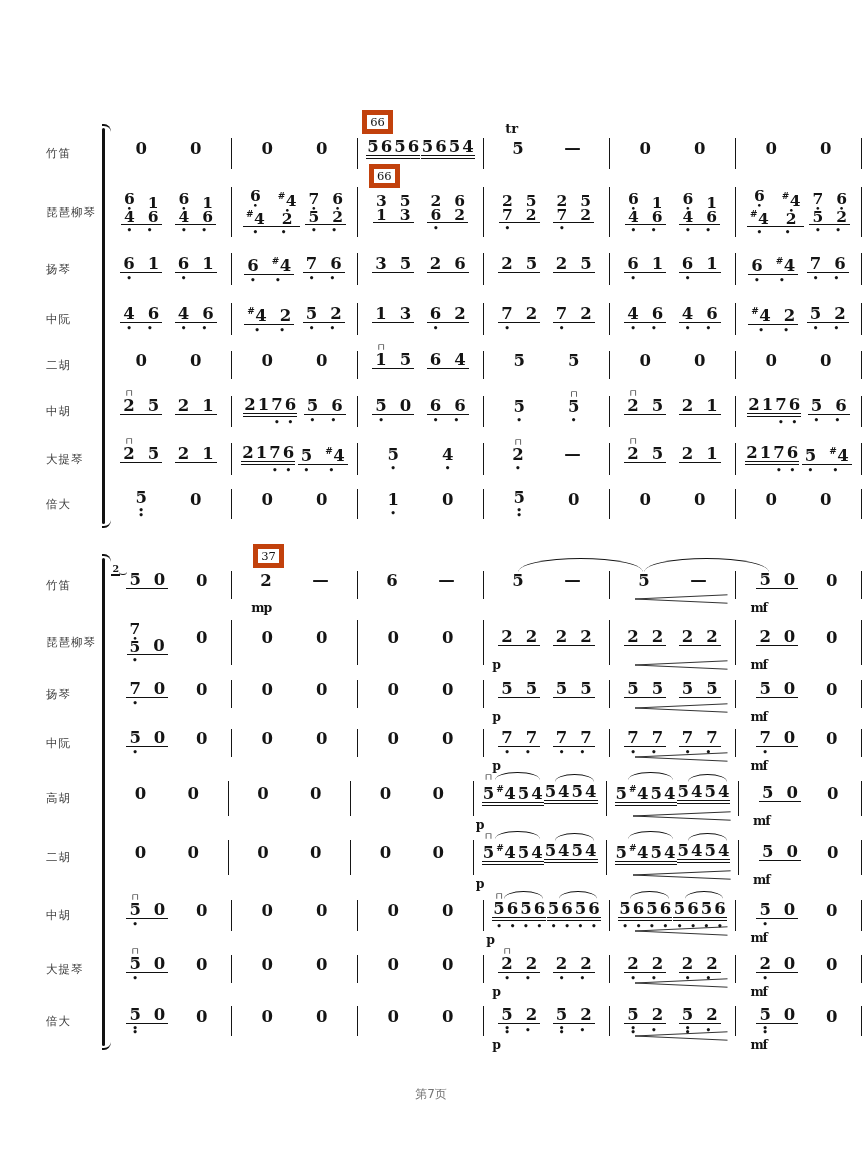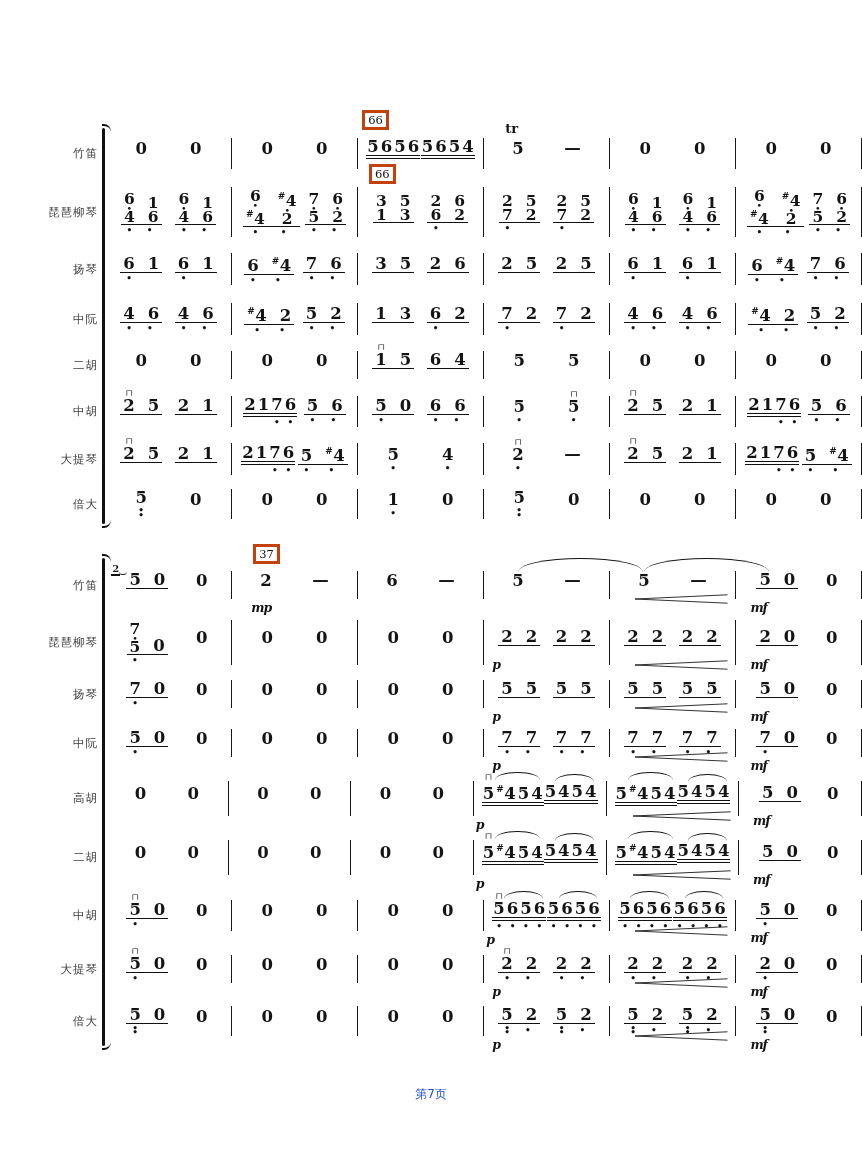--- a/index.html
+++ b/index.html
@@ -4,21 +4,21 @@
 <style>
   html,body{margin:0;padding:0;background:#fff}
   body{width:862px;height:1156px;overflow:hidden;font-family:"DejaVu Serif",serif;color:#141414}
   .page{position:relative;width:862px;height:1156px;background:#fff}
   .system{position:absolute;left:46px;right:0}
   .sysbrace{position:absolute;left:56px;top:2px;bottom:2px;width:3.2px;background:#111;border-radius:2px}
   .sysbrace::before,.sysbrace::after{content:"";position:absolute;left:0;width:9px;height:8px}
   .sysbrace::before{top:-4px;border-top:2.5px solid #111;border-radius:0 80% 0 0}
   .sysbrace::after{bottom:-4px;border-bottom:2.5px solid #111;border-radius:0 0 80% 0}
   .staff-row{display:flex;align-items:center}
-  .label{width:52px;text-align:right;font-family:"DejaVu Sans",sans-serif;font-size:11.5px;color:#3d3d3d;letter-spacing:1px;line-height:13px}
+  .label{width:52px;text-align:left;font-family:"DejaVu Sans",sans-serif;font-size:11.5px;color:#3d3d3d;letter-spacing:1px;line-height:13px}
   .mrow{flex:1;display:flex;margin-left:8px}
   .measure{position:relative;flex:1;display:flex;align-items:center;justify-content:space-around;padding:0 8px;border-right:1.4px solid #161616}
   .beat{position:relative;display:inline-block}
   .grp{border-collapse:collapse}
   .sc{position:relative;text-align:center;vertical-align:bottom;padding:0 3px;line-height:17px}
   .sc.tight{padding:0 1px}
   .sc.gap{padding-left:10px}
   .sc.u1{border-bottom:1.7px solid #111}
   .sc.u2{border-bottom:4.5px double #111}
   .dg{font-weight:bold;font-size:16.5px;font-family:"DejaVu Serif",serif}
@@ -29,24 +29,24 @@
   .sline{line-height:14px}
   .stack .dg{font-size:15.5px}
   .sdot{font-size:8px;line-height:4px;height:4px;font-weight:bold}
   .bow{position:absolute;top:-12px;left:50%;transform:translateX(-50%);font-size:8.5px;color:#111}
   .trmark{position:absolute;top:-19px;left:-4px;font-weight:bold;font-size:13px}
   .tie{position:absolute;top:-14px;left:50%;width:125px;height:13px;border-top:1.4px solid #111;border-radius:50% 50% 0 0/100% 100% 0 0}
   .arcmark{position:absolute;top:-9px;left:22%;width:72%;height:7px;border-top:1.3px solid #111;border-radius:50% 50% 0 0/100% 100% 0 0}
   .grace{position:absolute;top:-14px;left:-15px;white-space:nowrap}
   .gn{font-weight:bold;font-size:9.5px;border-bottom:2px double #111;padding:0 1px}
   .garc{display:inline-block;width:8px;height:6px;border-bottom:1.2px solid #111;border-radius:0 0 80% 80%;margin-left:-1px;vertical-align:-3px}
-  .dyn{position:absolute;top:calc(100% + 1px);left:-6px;font-style:italic;font-weight:bold;font-size:12.5px;letter-spacing:-1px}
-  .reh{position:absolute;top:-28px;left:-4px;border:3px solid #c2410c;font-size:11.5px;font-weight:normal;padding:0 3px;line-height:14px;background:#fff}
+  .dyn{position:absolute;top:calc(100% + 1px);left:-6px;font-weight:bold;font-size:12.5px;letter-spacing:-1px}
+  .reh{position:absolute;top:-28px;left:-4px;border:5px solid #c2410c;font-size:11.5px;font-weight:normal;padding:0 3px;line-height:14px;background:#fff}
   .cresc{position:absolute;bottom:-5px;left:20%;width:74%;height:10px}
-  .footer{position:absolute;top:1086px;left:0;width:862px;text-align:center;font-family:"DejaVu Sans",sans-serif;font-size:12px;color:#1d4ed8}
+  .footer{position:absolute;top:1086px;left:0;width:862px;text-align:center;font-family:"DejaVu Sans",sans-serif;font-size:12px;color:#737373}
 </style>
 </head>
 <body>
 
 <div class="page">
   <div id="systems">
       <div class="system" style="top: 126px;">
         <div class="sysbrace"></div>
         <div class="staff-row" style="height: 54px;">
           <div class="label">竹笛</div>

